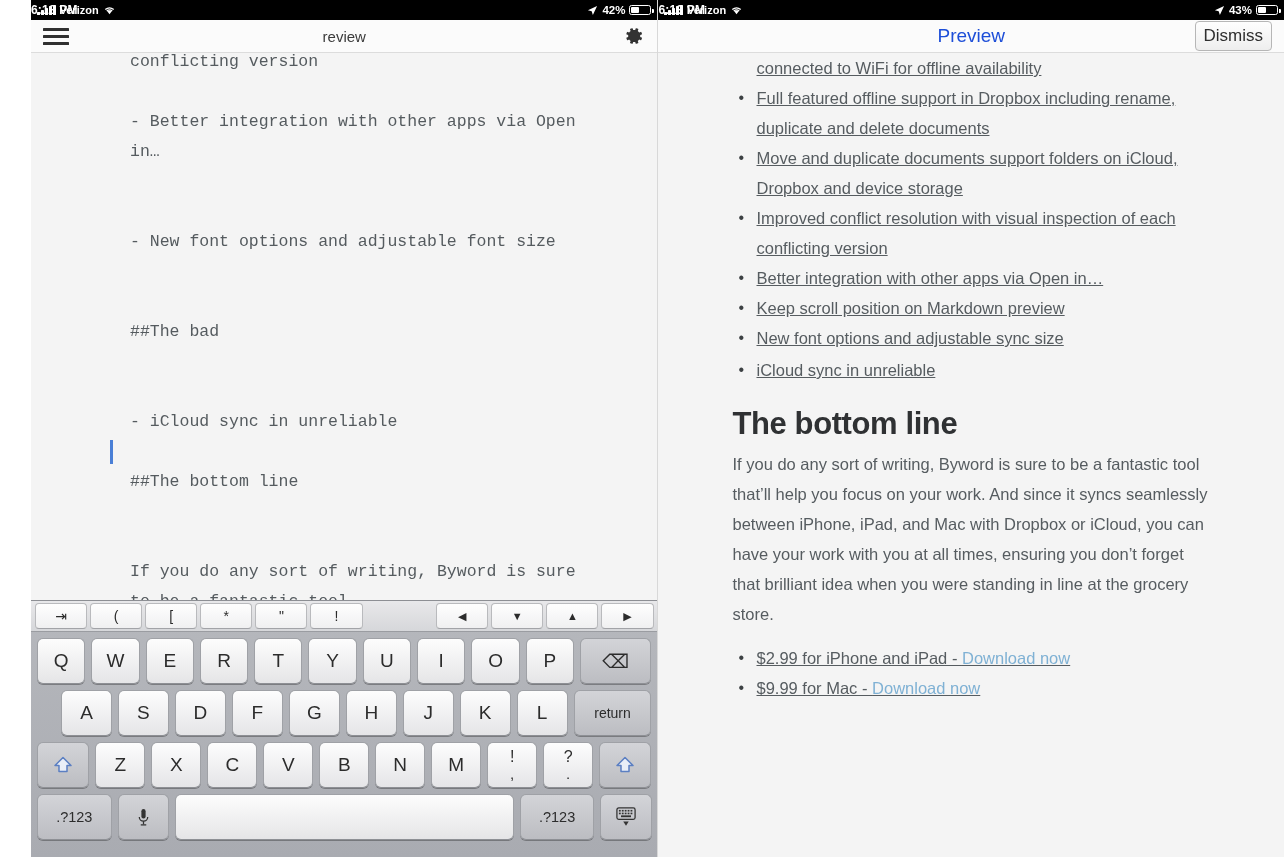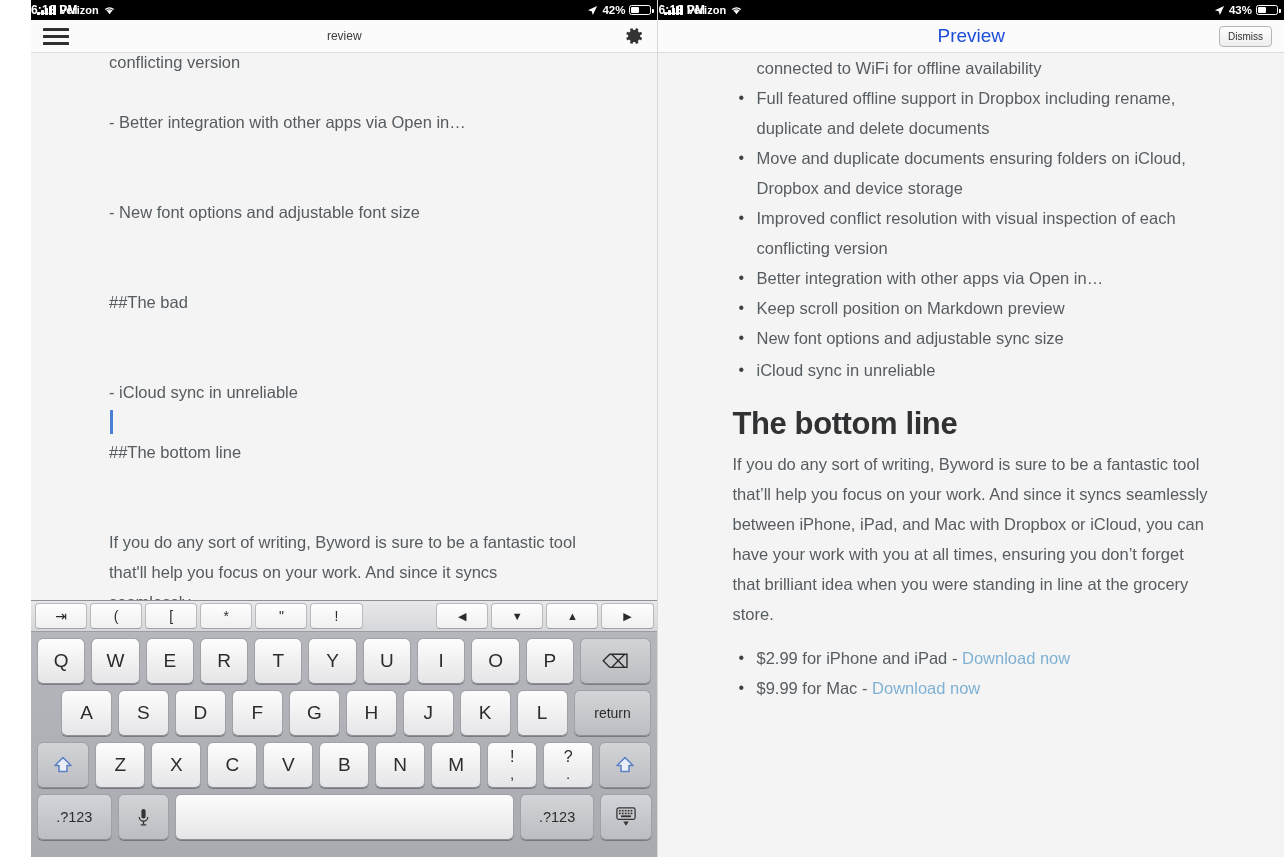--- a/index.html
+++ b/index.html
@@ -39,43 +39,44 @@
 
   
   .navbar {
     height: 33px; background: #fbfbfb;
     border-bottom: 1px solid #dcdcdc;
     display: flex; align-items: center; padding: 0 12px;
     position: relative; z-index: 20;
   }
   .nav-title {
     position: absolute; left: 0; right: 0; text-align: center;
-    font-size: 12px; color: #3b3b3b; pointer-events: none;
+    font-size: 15px; color: #3b3b3b; pointer-events: none;
   }
   .nav-title.big { font-size: 19px; color: #1d4ed8; }
   .hamburger { width: 26px; height: 19px; display: flex; flex-direction: column; justify-content: center; gap: 4px; cursor: pointer; position: relative; z-index: 2;}
   .hamburger span { display:block; height: 3px; background: #303030; border-radius: .5px; }
   .gear { margin-left: auto; position: relative; z-index: 2; cursor: pointer; line-height: 0;}
   .dismiss {
     margin-left: auto; position: relative; z-index: 2;
-    font-size: 10px; color: #2f2f2f;
+    font-size: 17px; color: #2f2f2f;
     border: 1px solid #b6b6b6; border-radius: 4px;
     padding: 4px 8px; background: linear-gradient(#fefefe,#eeeeee);
     cursor: pointer;
   }
 
   
   .editor {
     position: absolute; top: 53px; left: 0; right: 0; bottom: 257px;
     background: #f4f4f4; padding: 0 78px 0 78px; overflow: hidden;
   }
   .doc-line {
     font-size: 16.5px; color: #555b5f;
     line-height: 30px; white-space: pre-wrap;
-    font-family: Liberation Sans, sans-serif;
+    font-family: Liberation Mono, monospace;
+    margin-left: 21px;
   }
   .doc-line.clip-top { margin-top: -6px; }
   .doc-blank { height: 30px; }
   .caret-line { height: 30px; position: relative; }
   .caret { position: absolute; left: 1px; top: 3px; width: 3px; height: 24px; background: #4a7fd6; }
 
   
   .keyboard {
     position: absolute; left: 0; right: 0; bottom: 0; height: 257px;
     background: linear-gradient(#b6b8bd,#a9abb1);
@@ -123,21 +124,21 @@
     position: absolute; top: 53px; left: 0; right: 0; bottom: 0;
     background: #f4f4f4; padding: 0 74px 0 74px; overflow: hidden;
   }
   .pv-h2 {
     font-size: 31px; font-weight: bold; color: #2f3133;
     letter-spacing: -0.4px; margin: 22px 0 8px 0; line-height: 1.1;
   }
   .pv-ul { list-style: none; margin: 0 0 2px 0; padding: 0; }
   .pv-li {
     position: relative; padding-left: 24px;
-    font-size: 16.5px; color: #565c60; line-height: 30px;
+    font-size: 16.5px; color: #565c60; line-height: 30px; text-decoration: underline;
   }
   .pv-li::before {
     content: '•'; position: absolute; left: 6px; top: 0;
     color: #3c4043; font-size: 16px;
   }
   .pv-li.partial { padding-left: 24px; }
   .pv-li.partial::before { content: none; }
   .pv-p { font-size: 16.5px; color: #565c60; line-height: 30px; margin: 8px 0 0 0; }
   .pv-link { color: #7fb1d4; }
   .pv-gap { height: 14px; }
@@ -353,21 +354,21 @@
 
     <div class="navbar">
       <div class="nav-title big">Preview</div>
       <div class="dismiss">Dismiss</div>
     </div>
 
     <div class="preview">
       <ul class="pv-ul" id="pv-list1">
           <li class="pv-li partial">connected to WiFi for offline availability</li>
           <li class="pv-li">Full featured offline support in Dropbox including rename, duplicate and delete documents</li>
-          <li class="pv-li">Move and duplicate documents ensuring folders on iCloud, Dropbox and device storage</li>
+          <li class="pv-li">Move and duplicate documents support folders on iCloud, Dropbox and device storage</li>
           <li class="pv-li">Improved conflict resolution with visual inspection of each conflicting version</li>
           <li class="pv-li">Better integration with other apps via Open in…</li>
           <li class="pv-li">Keep scroll position on Markdown preview</li>
           <li class="pv-li">New font options and adjustable sync size</li>
         </ul>
       <ul class="pv-ul" id="pv-list2">
           <li class="pv-li">iCloud sync in unreliable</li>
         </ul>
       <div class="pv-h2">The bottom line</div>
       <p class="pv-p">If you do any sort of writing, Byword is sure to be a fantastic tool that’ll help you focus on your work. And since it syncs seamlessly between iPhone, iPad, and Mac with Dropbox or iCloud, you can have your work with you at all times, ensuring you don’t forget that brilliant idea when you were standing in line at the grocery store.</p>

